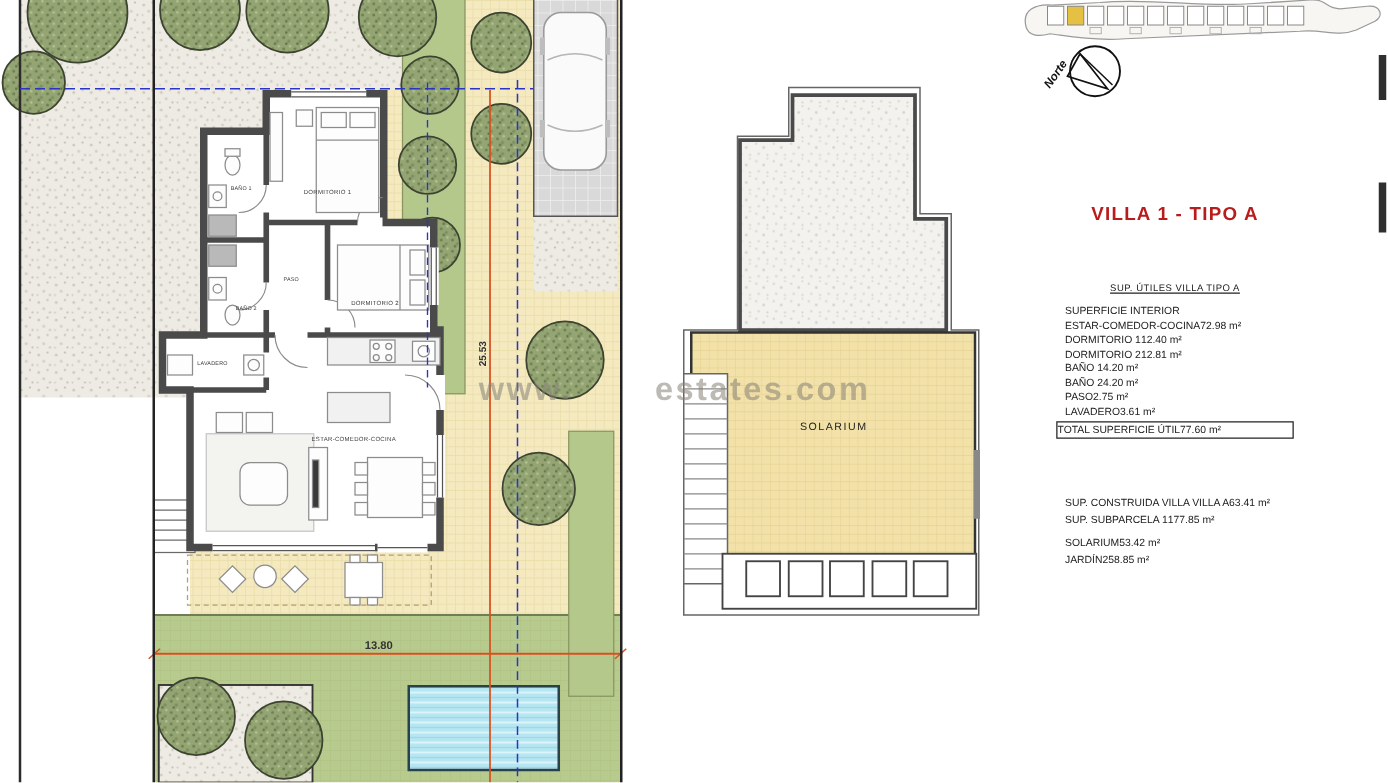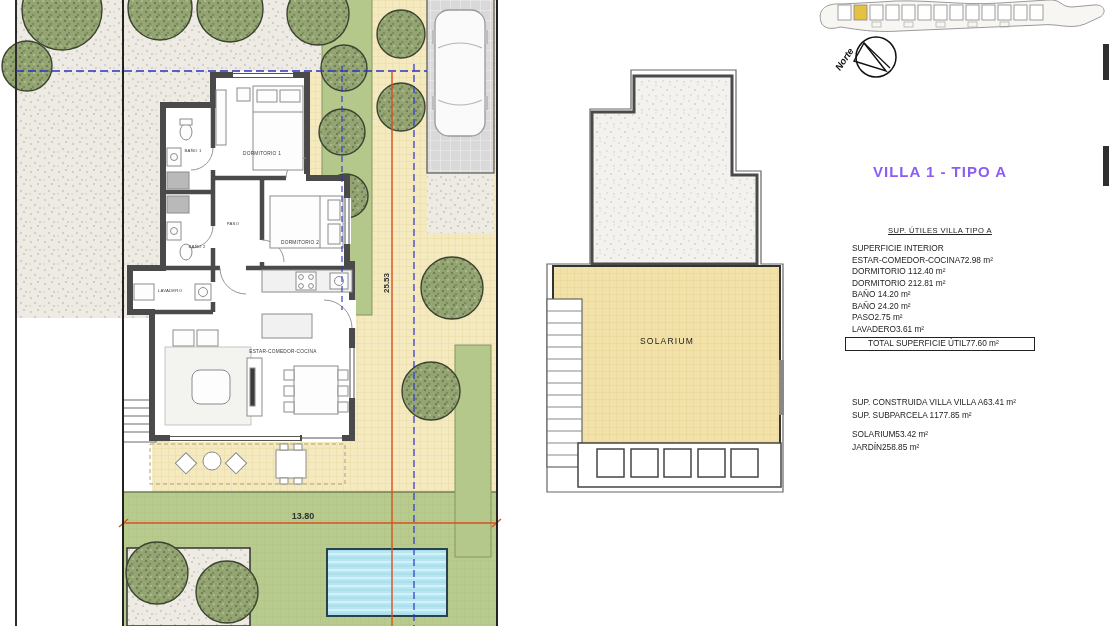--- a/index.html
+++ b/index.html
@@ -10,26 +10,26 @@
   .room-label{font-size:4.8px;letter-spacing:.25px;fill:#3a3a3a;}
   .room-label-sm{font-size:4.3px;letter-spacing:.2px;fill:#3a3a3a;}
   .dim-label{font-size:9px;font-weight:bold;}
   .dim-label-v{font-size:8px;font-weight:bold;}
   .solarium-label{font-size:8.5px;letter-spacing:1.2px;fill:#222;}
   .norte-label{font-size:9.5px;font-weight:bold;font-style:italic;fill:#111;}
 
   
   .info-panel{position:absolute;z-index:4;color:#222;}
   .panel-title{position:absolute;left:845px;top:163px;width:190px;text-align:center;
-      font-size:15px;font-weight:bold;letter-spacing:1px;color:#8b5cf6;}
+      font-size:15px;font-weight:bold;letter-spacing:1px;color:#b91c1c;}
   .panel-sub{position:absolute;left:845px;top:226px;width:190px;text-align:center;
       font-size:7.6px;letter-spacing:.4px;color:#222;text-decoration:underline;}
   .trows{position:absolute;left:852px;top:243px;width:176px;font-size:8.3px;line-height:11.5px;}
   .trow{display:flex;justify-content:flex-start;white-space:nowrap;}
-  .trow.total{border:1.4px solid #222;margin:2px -7px 0;padding:0 22px;}
+  .trow.total{border:1.4px solid #222;margin:2px -7px 0;padding:0 0;}
   .trows.summary{top:396px;width:182px;line-height:13px;}
   .sumgap{height:6px;}
 
   
   .watermark{position:absolute;left:383px;top:296px;z-index:5;font-size:26px;font-weight:bold;
       letter-spacing:2px;color:rgba(135,130,118,.55);white-space:nowrap;pointer-events:none;}
   .watermark .wm-gap{display:inline-block;width:66px;}
 </style>
 </head>
 <body>
@@ -415,14 +415,15 @@
         <span>SOLARIUM</span>
         <span>53.42 m²</span>
       </div>
       <div class="trow">
         <span>JARDÍN</span>
         <span>258.85 m²</span>
       </div>
     </div>
   </div>
 
+  <div class="watermark"><span>www.</span><span class="wm-gap"></span><span>estates.com</span></div>
 
 </div>
 
 </body></html>

